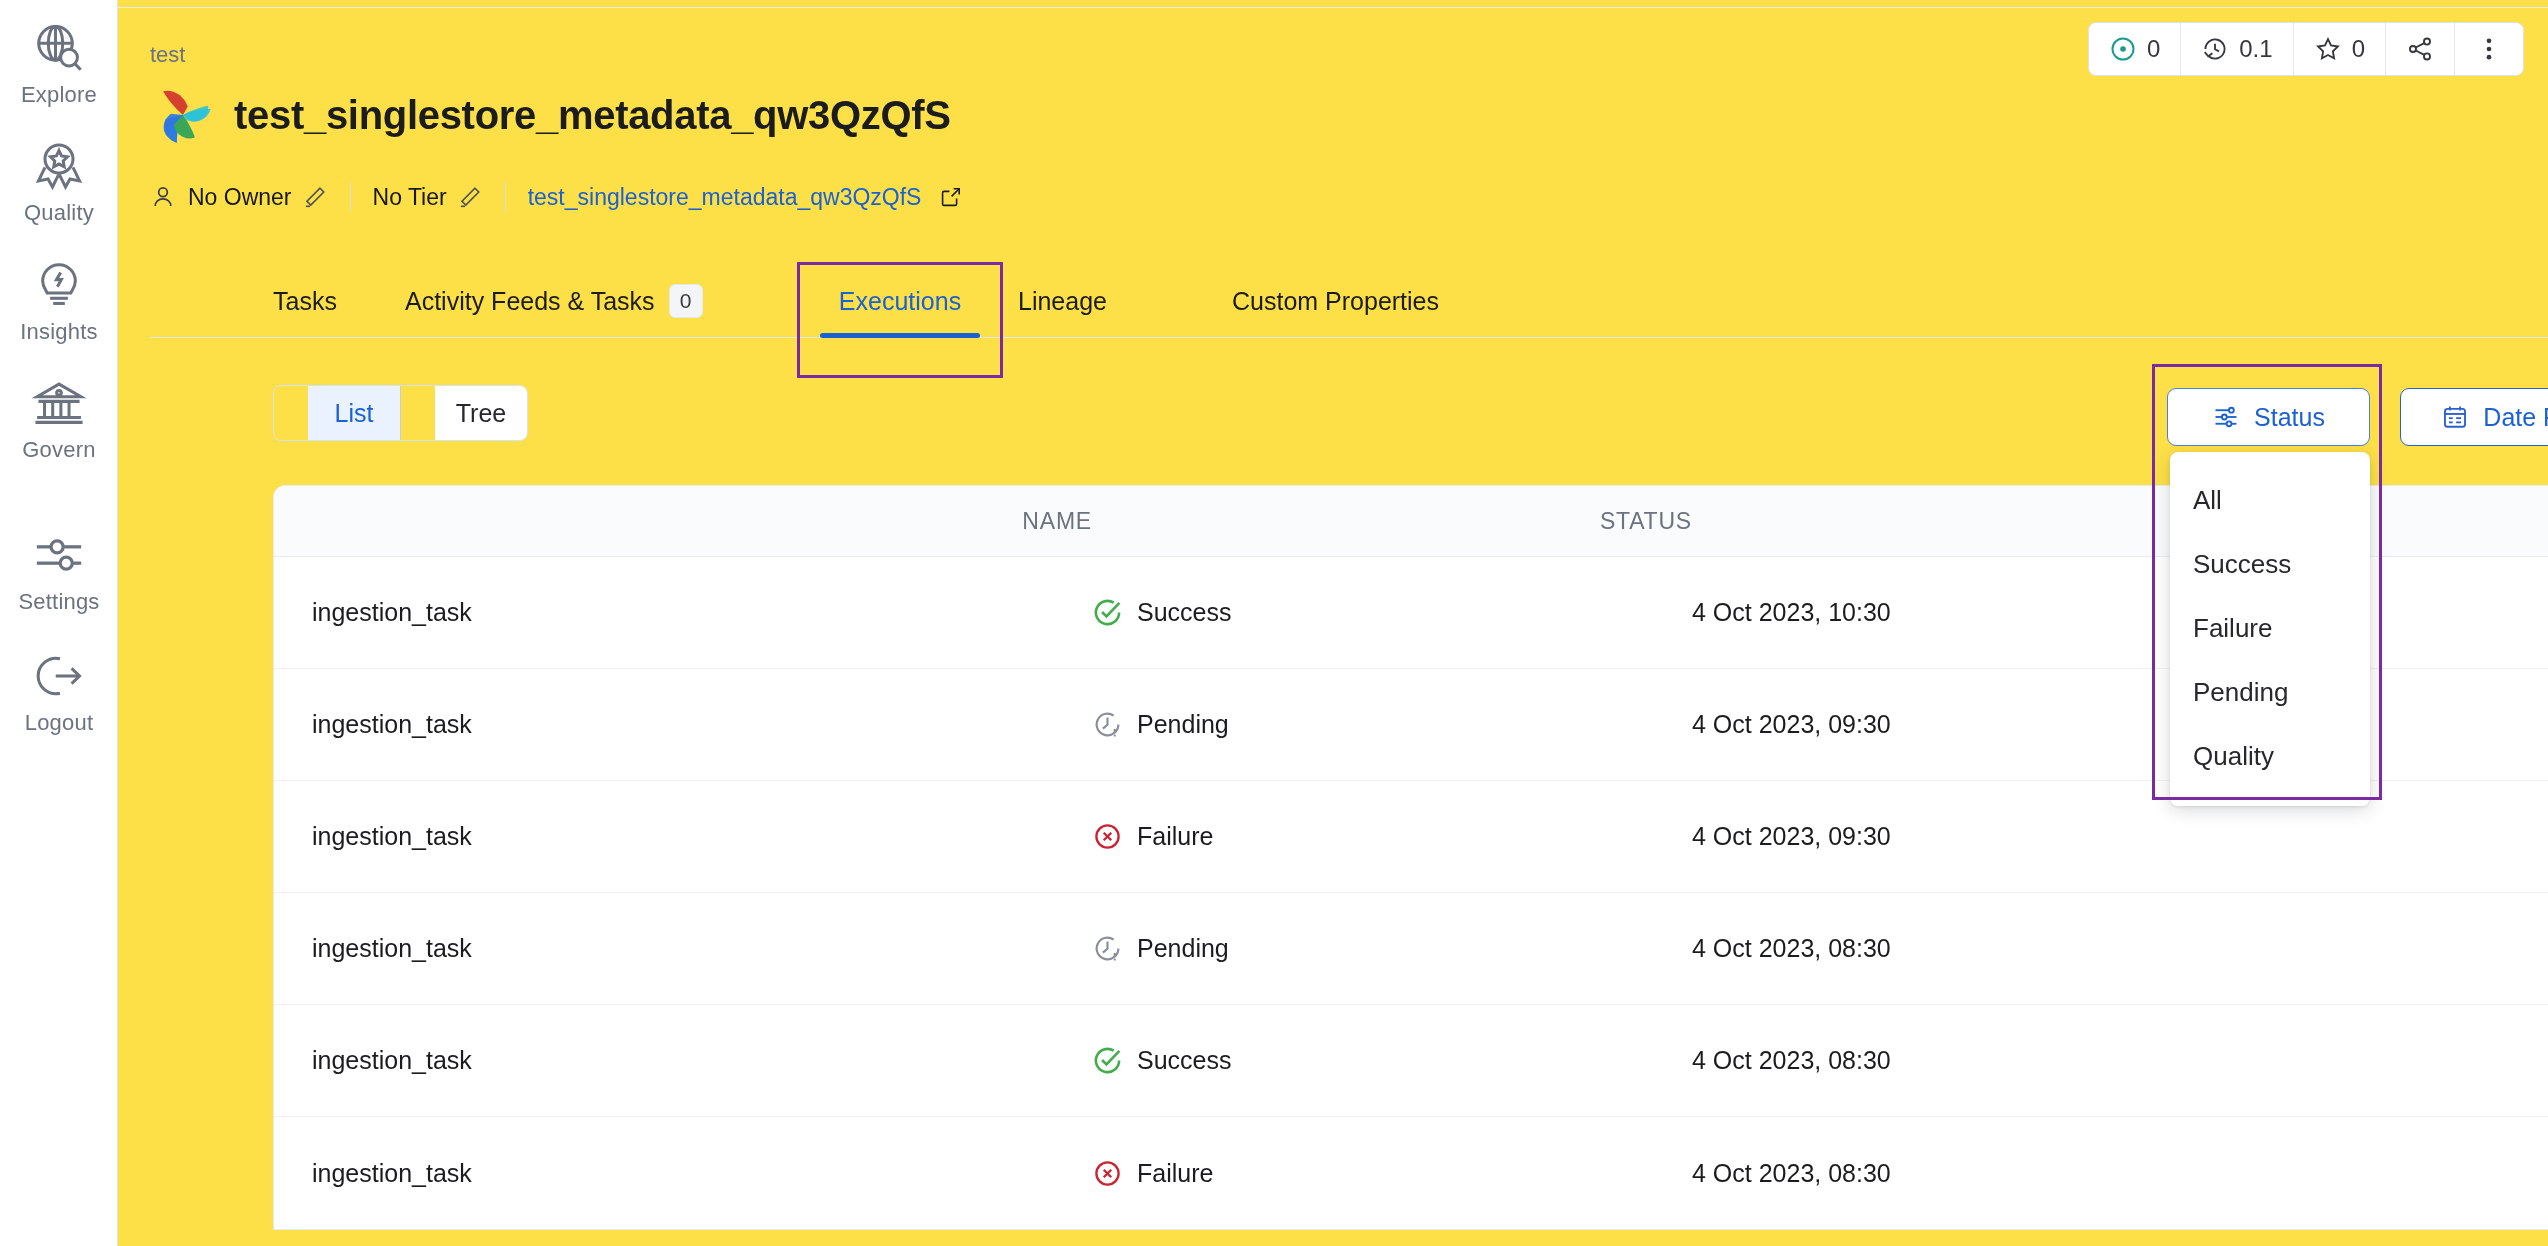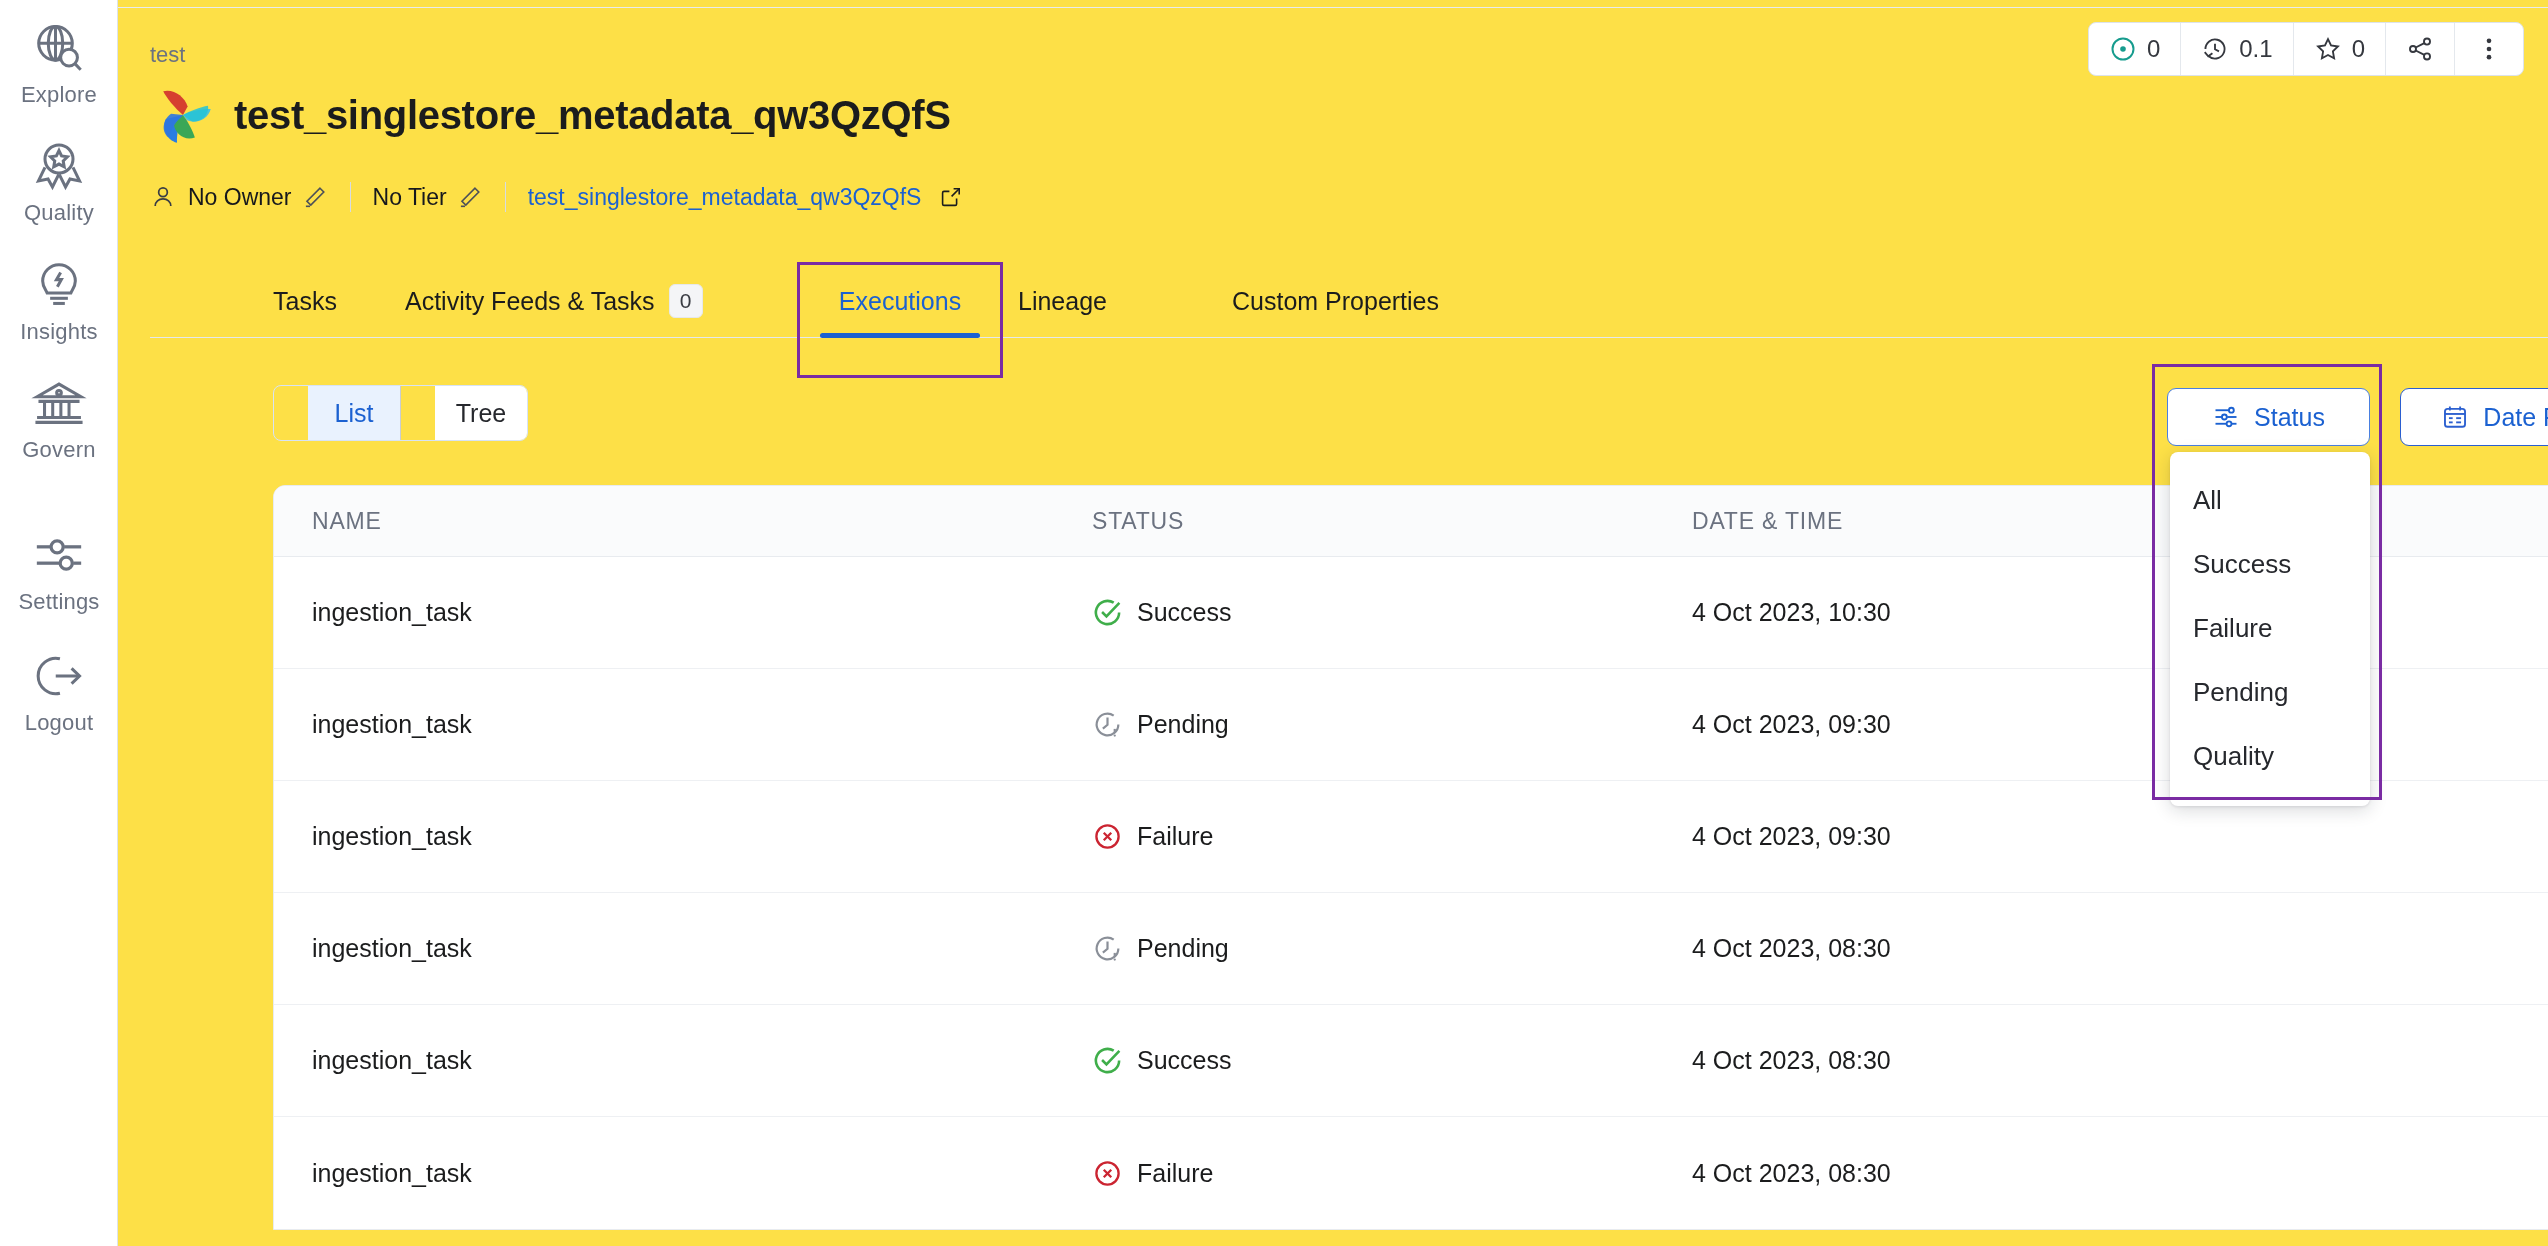--- a/index.html
+++ b/index.html
@@ -194,21 +194,21 @@
     border-radius: 12px 12px 0 0;
     background: #ffffff;
     overflow: hidden;
   }
   #table-head {
     display: flex; align-items: center;
     height: 71px; background: #fafbfc;
     border-bottom: 1px solid #e8ebef;
   }
   .th {
-    font-size: 23px; color: #6b7280; letter-spacing: .8px;
+    font-size: 23px; color: #6b7280; letter-spacing: .8px; text-align: right;
   }
   .col-name   { width: 818px; padding-left: 38px; }
   .col-status { width: 600px; }
   .col-date   { width: 640px; }
   .col-rest   { flex: 1 1 auto; }
 
   .trow {
     display: flex; align-items: center;
     height: 112px;
     border-bottom: 1px solid #eef0f3;

